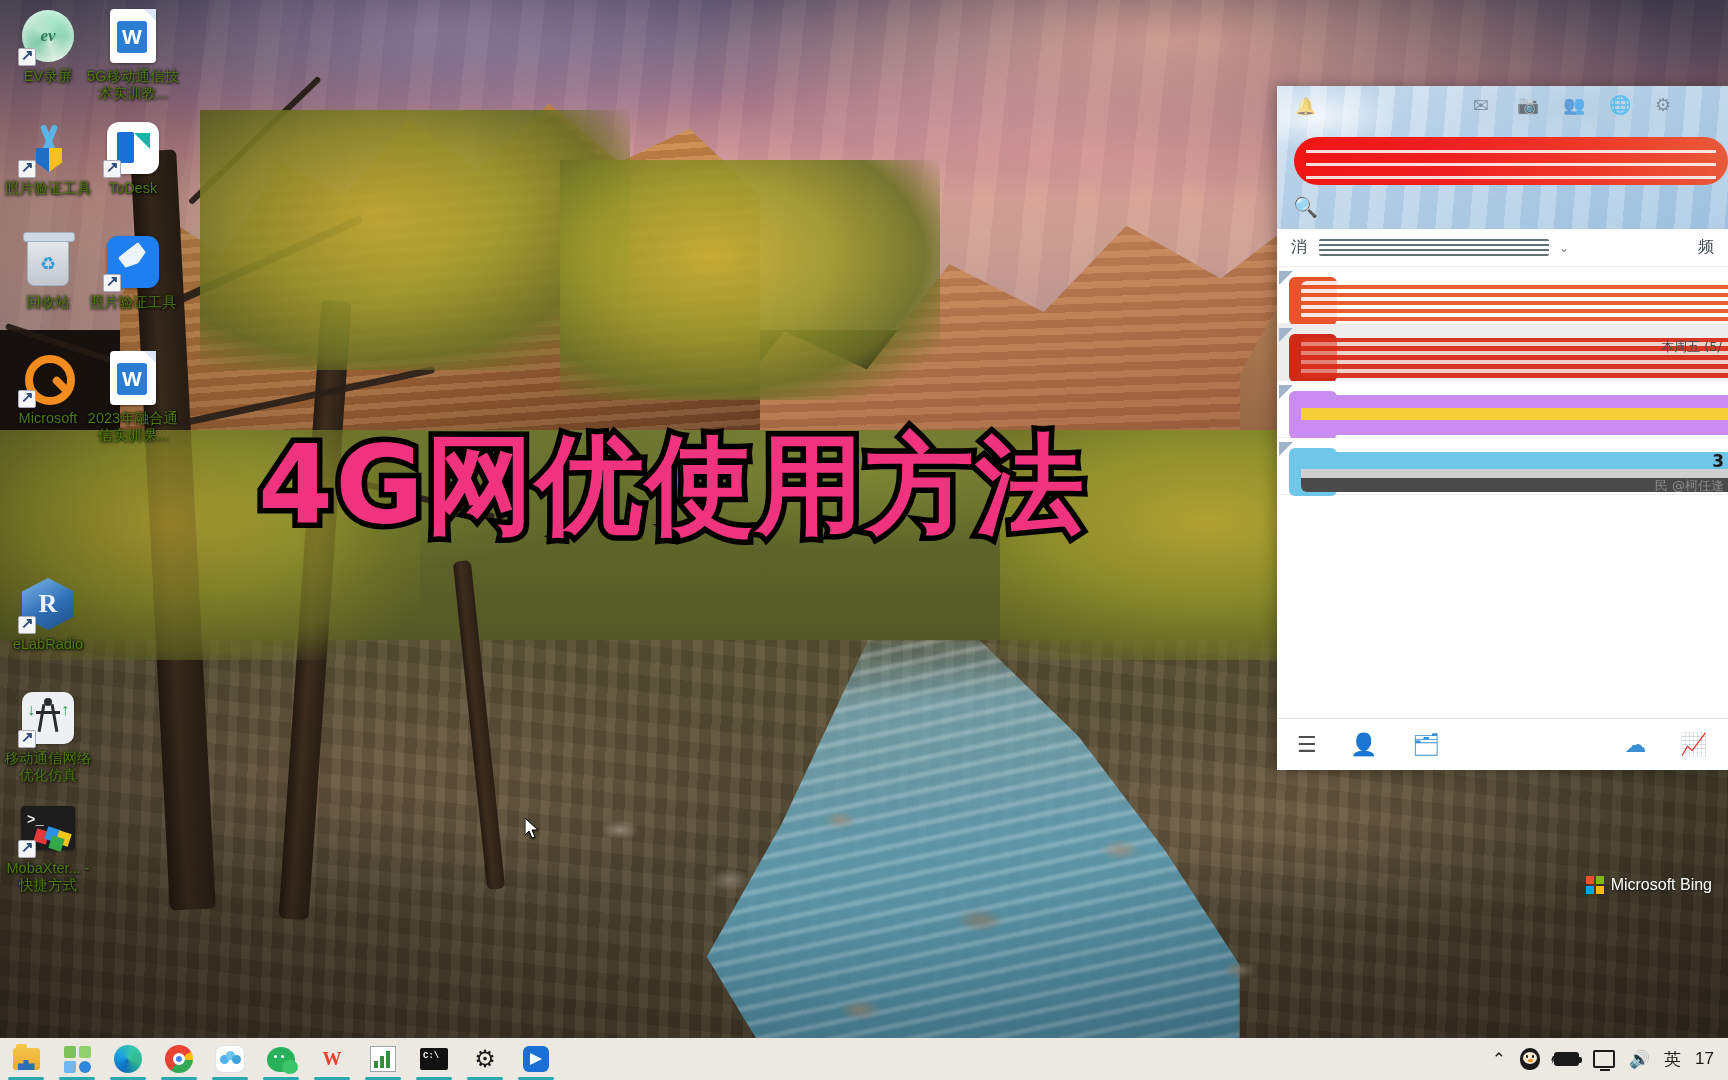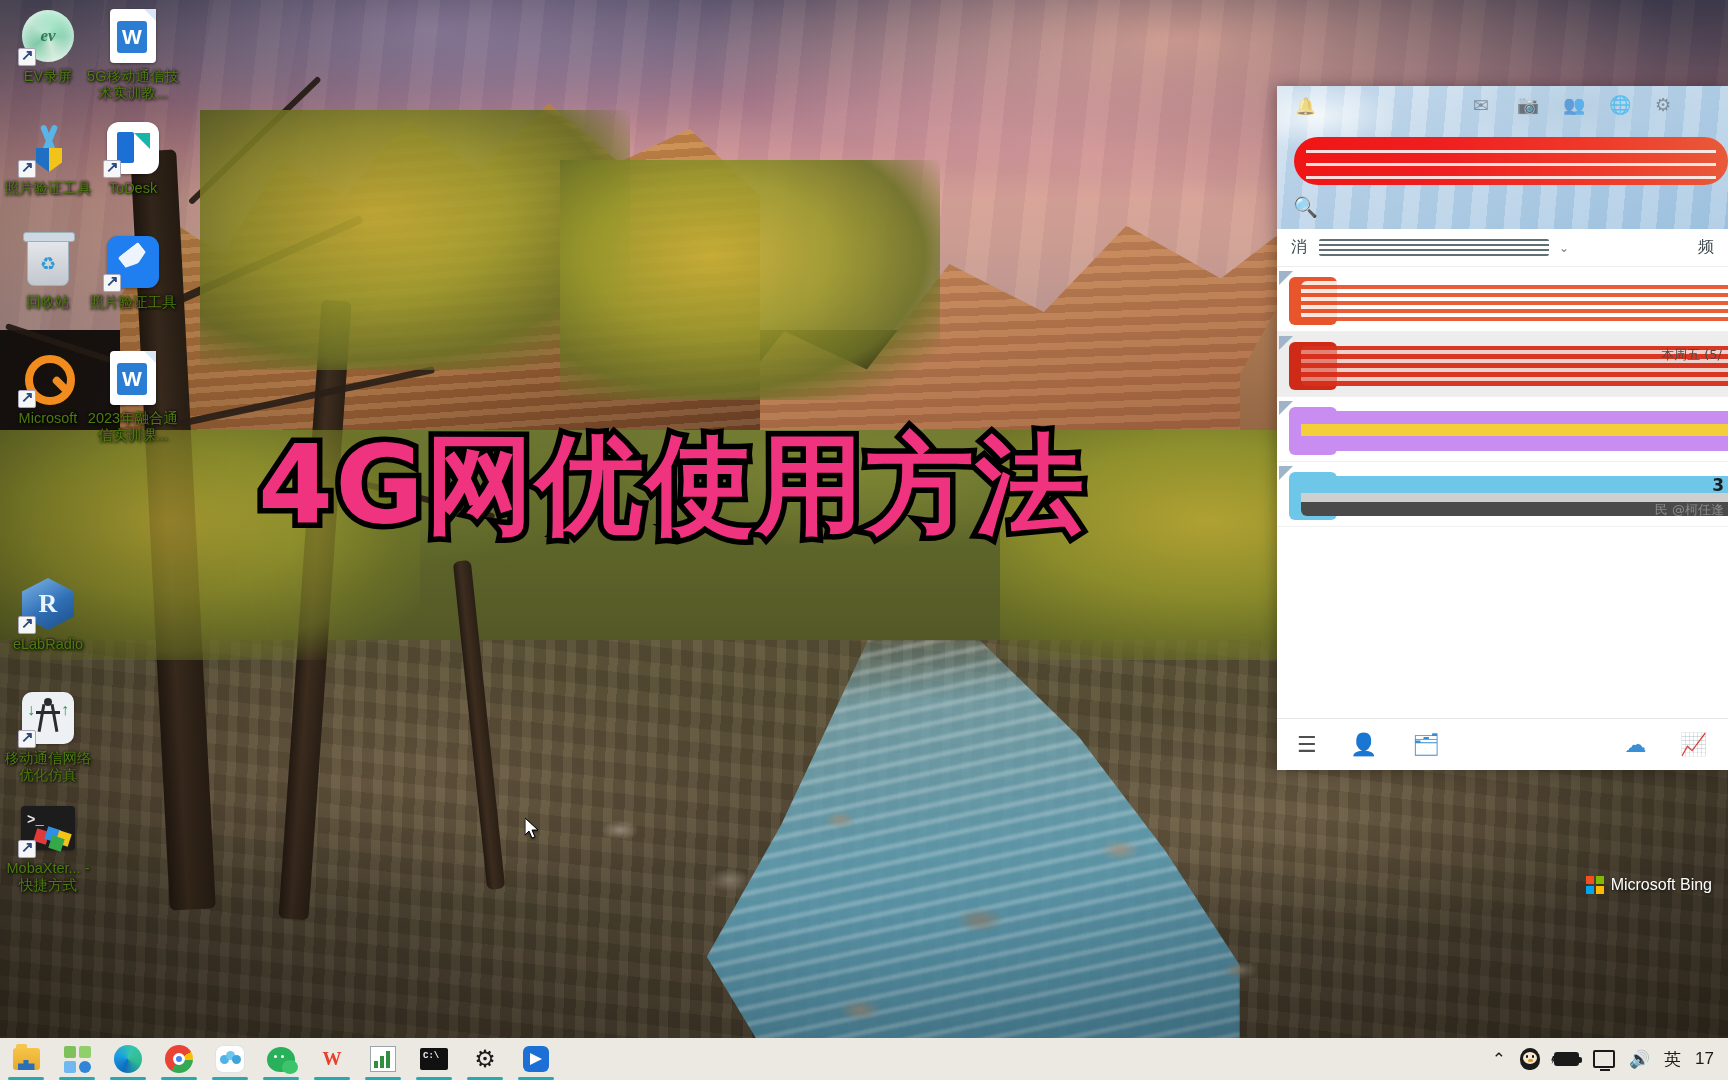--- a/index.html
+++ b/index.html
@@ -252,21 +252,21 @@
   }
   #wc-filter .fl-redact{
     position:relative; margin-left:12px; width:230px; height:17px;
     background: repeating-linear-gradient(0deg,#5f6f73 0 2px, rgba(255,255,255,.9) 2px 5px);
     border-radius:2px;
   }
   #wc-filter .fl-char{ font:400 16px "DejaVu Sans",sans-serif; color:#3d4a4e; }
   #wc-filter .chev{ margin-left:10px; color:#7a7a7a; font-size:12px; }
   #wc-filter .fl-right{ margin-left:auto; font:400 16px "DejaVu Sans",sans-serif; color:#3d4a4e; }
 
-  .wc-row{ position:relative; height:65px; border-bottom:1px solid #f0f0f0; background:#fff; }
+  .wc-row{ position:relative; height:57px; border-bottom:1px solid #f0f0f0; background:#fff; }
   .wc-row.sel{ background:#ededed; }
   .wc-row .mute{
     position:absolute; left:2px; top:4px; width:0;height:0;
     border-left:14px solid #9fb4c9; border-bottom:14px solid transparent;
   }
   .wc-row .av{
     position:absolute; left:12px; top:10px; width:48px; height:48px; border-radius:6px;
   }
   .wc-row .smear{
     position:absolute; left:24px; top:14px; right:-40px; height:40px; border-radius:6px;

